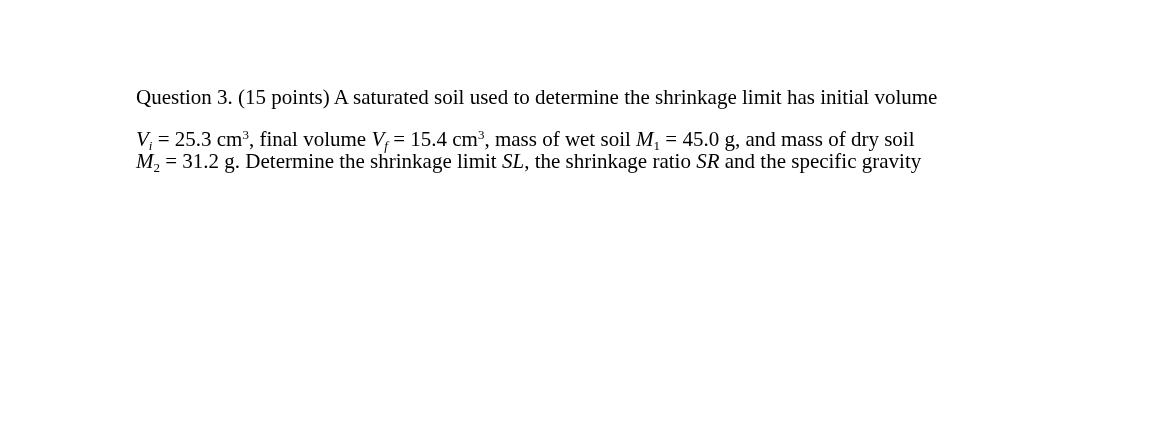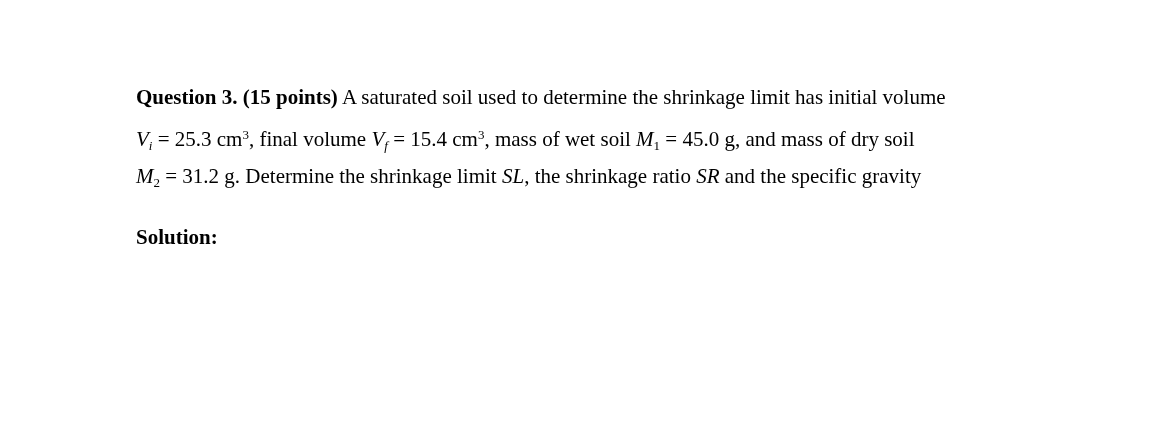--- a/index.html
+++ b/index.html
@@ -18,35 +18,34 @@
     color: #000000;
   }
   .line {
     position: absolute;
     left: 136px;
     line-height: 29px;
     white-space: nowrap;
   }
   .l1  { top: 83px;  }
   .l2  { top: 120px; }
-  .l3  { top: 162px; }
+  .l3  { top: 147px; }
   .l4  { top: 177px; }
   .sol { top: 223px; }
-  .b  { font-weight: bold; }
+  .b  { font-weight: normal; }
   .mi { font-style: italic; }
   .sb { font-size: 13px; vertical-align: -4px; }
   .sp { font-size: 13px; vertical-align: 7px; }
 </style>
 </head>
 <body>
 
 <div class="doc">
 
   <div class="line l1"><span class="b">Question 3. (15 points)</span><span> A saturated soil used to determine the shrinkage limit has initial volume</span></div>
 
   <div class="line l2"><span class="mi">V</span><span class="sb mi">i</span><span> = 25.3 cm</span><span class="sp">3</span><span>, final volume </span><span class="mi">V</span><span class="sb mi">f</span><span> = 15.4 cm</span><span class="sp">3</span><span>, mass of wet soil </span><span class="mi">M</span><span class="sb">1</span><span> = 45.0 g, and mass of dry soil</span></div>
 
   <div class="line l3"><span class="mi">M</span><span class="sb">2</span><span> = 31.2 g. Determine the shrinkage limit </span><span class="mi">SL</span><span>, the shrinkage ratio </span><span class="mi">SR</span><span> and the specific gravity</span></div>
 
 
-  <div class="line sol"><span class="b">Solution:</span></div>
 
 </div>
 
 </body></html>

